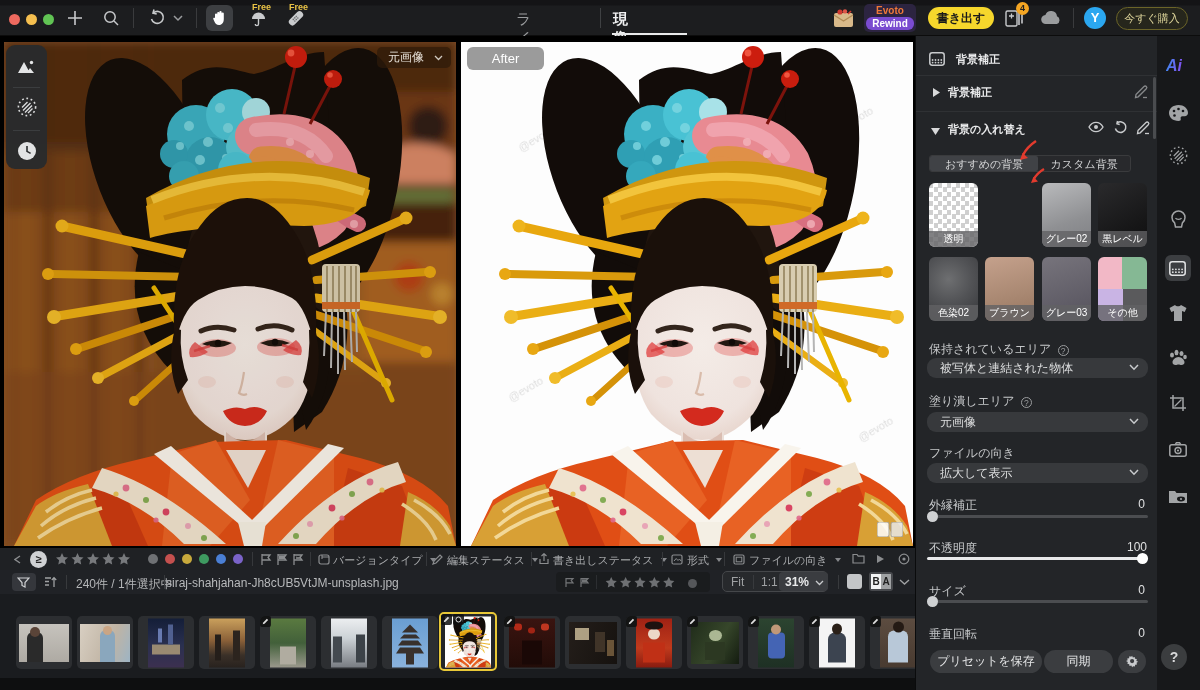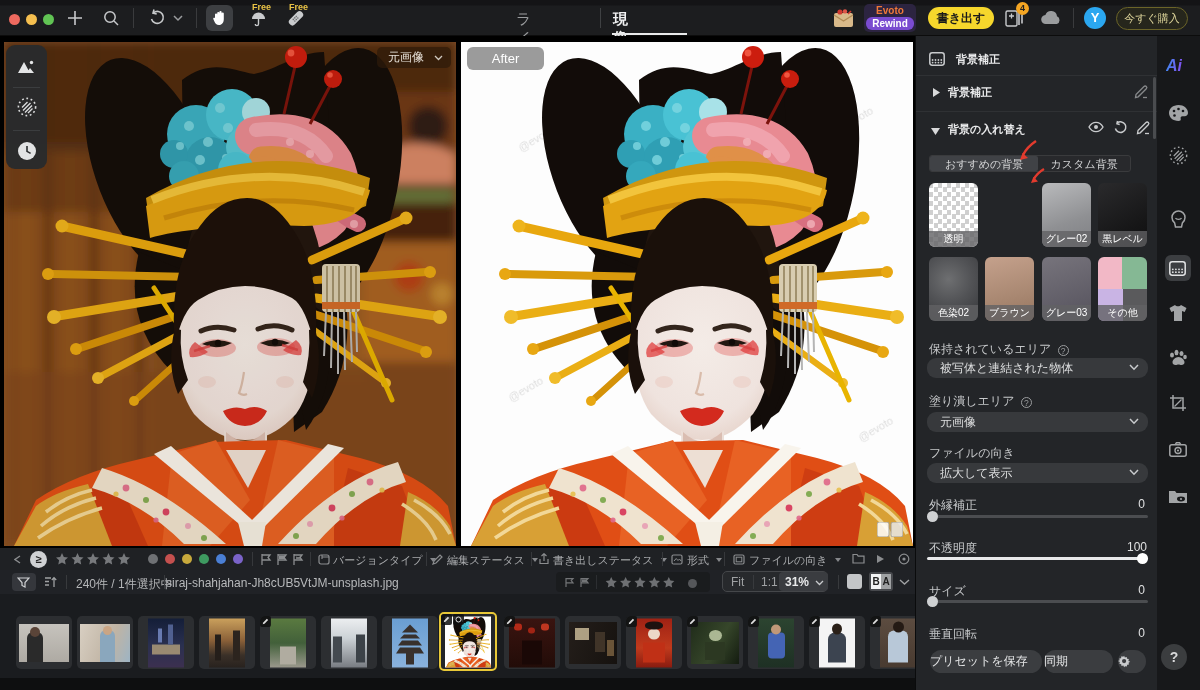--- a/index.html
+++ b/index.html
@@ -37,21 +37,21 @@
 .drop{position:absolute;left:11px;width:221px;height:20px;background:#37393c;border-radius:9px;font-size:12px;color:#dddedf;line-height:20px;padding-left:13px}
 .drop svg{position:absolute;right:9px;top:6px}
 .slider{position:absolute;left:11px;width:221px;height:3px;background:#4b4d50;border-radius:2px}
 .sthumb{position:absolute;top:-4px;width:11px;height:11px;border-radius:50%;background:#cfd1d3}
 .sval{position:absolute;font-size:12px;color:#dfe0e1}
 #tabsw{position:absolute;left:13px;top:119px;width:202px;height:17px;background:#28292c;border:1px solid #3a3b3d;border-radius:3px;font-size:11px;color:#d6d7d8;display:flex;text-align:center;line-height:16px}
 #tabsw .t1{flex:1.18;background:#404246;border-radius:2px}
 #tabsw .t2{flex:1}
 .sw{position:absolute;width:49px;height:64px;border-radius:6px;overflow:hidden}
 .sw .cap{position:absolute;left:0;bottom:0;width:100%;height:16px;background:rgba(98,98,100,.8);color:#fff;font-size:10px;text-align:center;line-height:16px}
-.btn{position:absolute;background:#3b3d40;border-radius:15px;font-size:12px;color:#e3e4e5;text-align:left}
+.btn{position:absolute;background:#3b3d40;border-radius:15px;font-size:12px;color:#e3e4e5;text-align:center}
 #scrollbar{position:absolute;left:237px;top:41px;width:3px;height:62px;background:#4a4c4f;border-radius:2px}
 
 #rstrip{position:absolute;left:1157px;top:36px;width:43px;height:654px;background:#17181a}
 #rstrip .sel{position:absolute;left:8px;top:219px;width:26px;height:26px;background:#3c3e41;border-radius:6px}
 #helpq{position:absolute;left:4px;top:608px;width:26px;height:26px;border-radius:50%;background:#3b3d3f;color:#d8d9da;font-size:14px;font-weight:bold;text-align:center;line-height:26px}
 
 #row1{position:absolute;left:0;top:548px;width:915px;height:22px;background:#1f2124;color:#a7a9ab;font-size:11px}
 #row2{position:absolute;left:0;top:570px;width:915px;height:24px;background:#202226;color:#b4b6b8;font-size:12px}
 #strip{position:absolute;left:0;top:594px;width:915px;height:84px;background:#1a1c1f;overflow:hidden}
 #bottombar{position:absolute;left:0;top:678px;width:915px;height:12px;background:#0e0f10}

